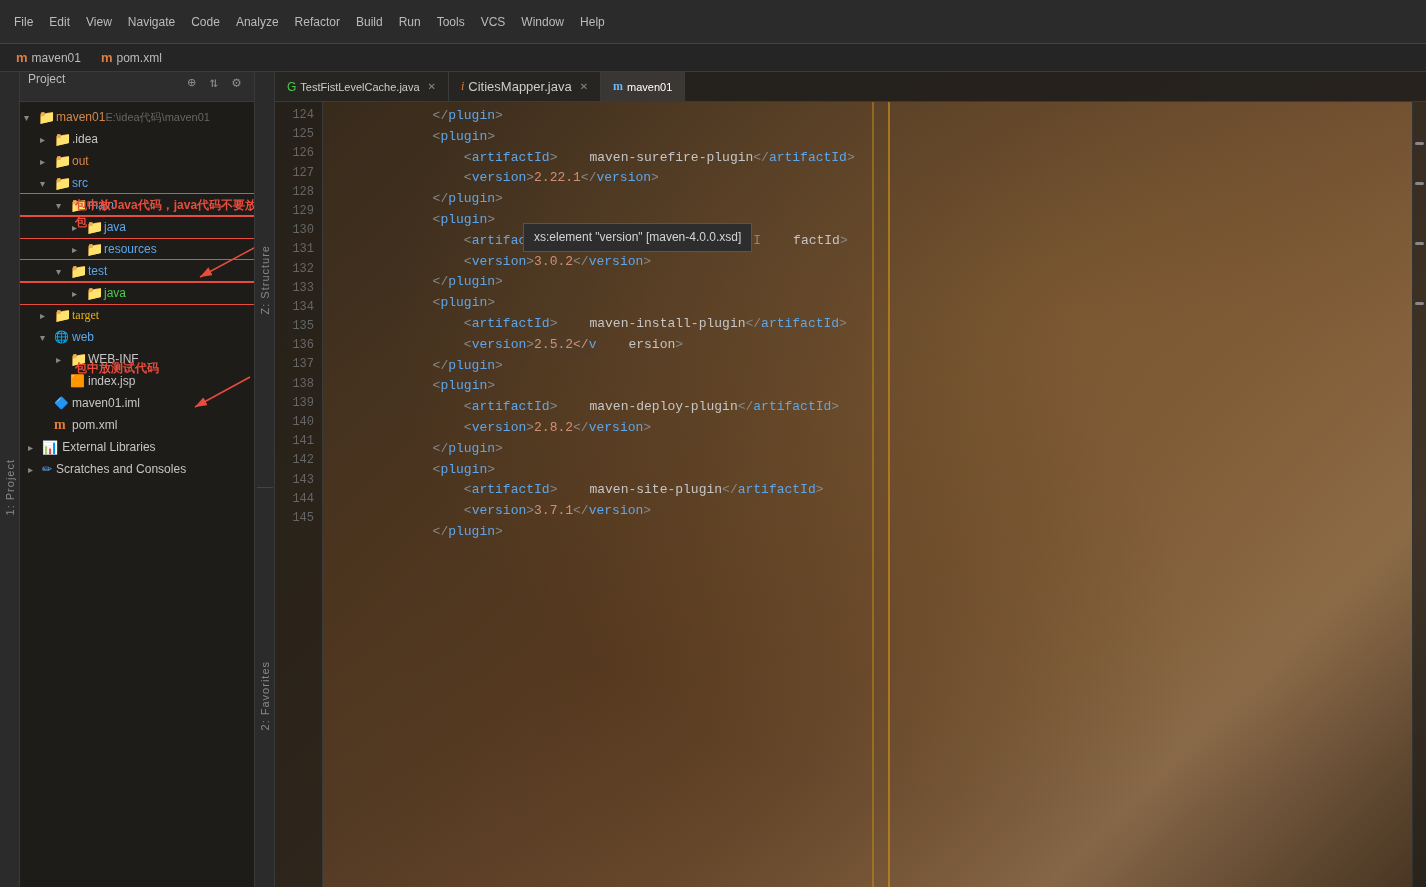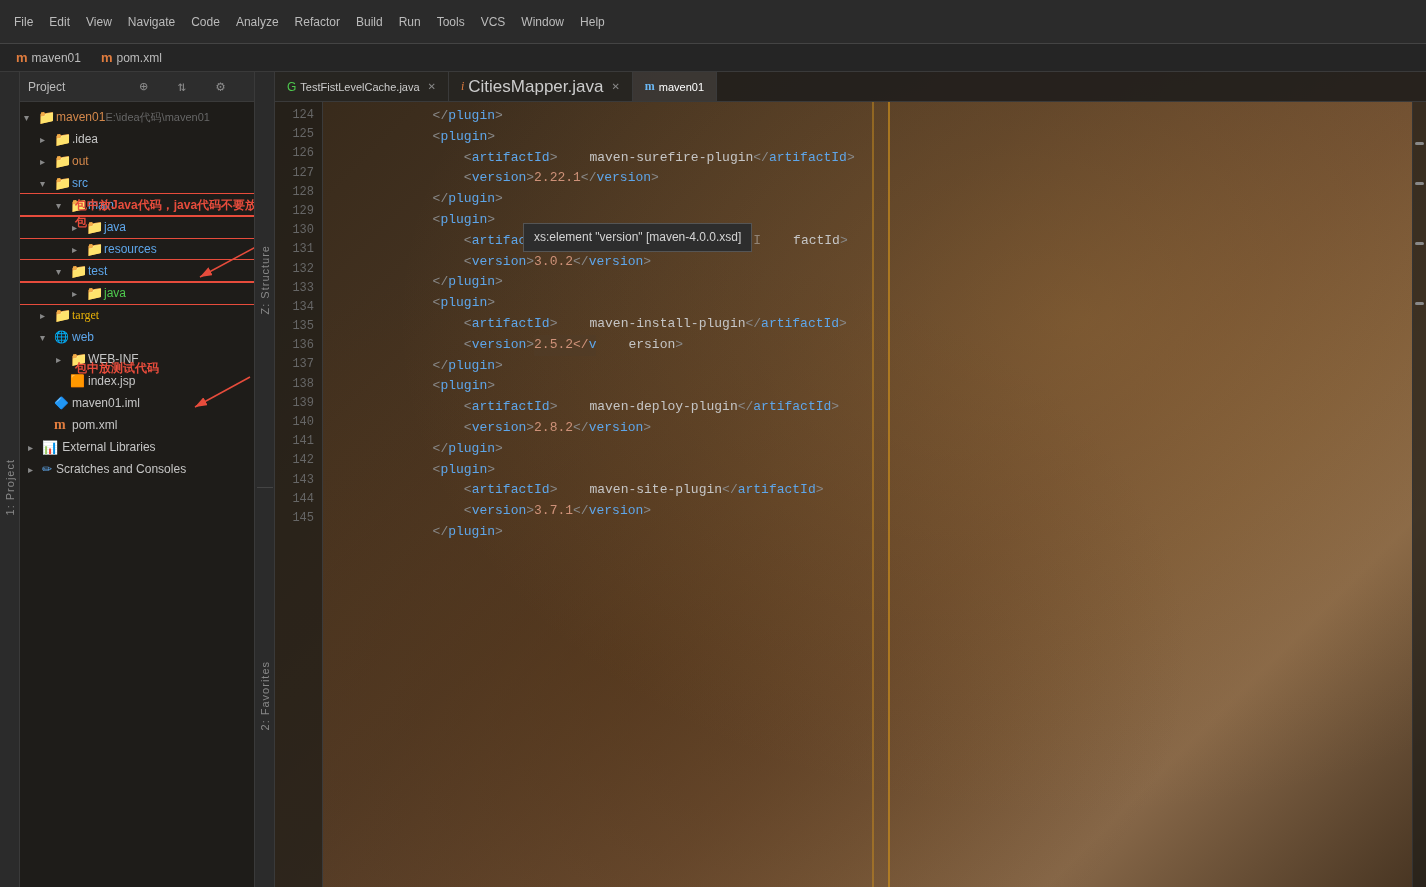--- a/index.html
+++ b/index.html
@@ -14,21 +14,21 @@
     .project-tab { display: flex; align-items: center; gap: 4px; padding: 2px 8px; color: #bbb; font-size: 12px; cursor: pointer; font-family: Arial, sans-serif; }
     .project-tab .maven-icon { color: #e07c3e; font-size: 14px; }
 
     
     #main { display: flex; height: calc(887px - 56px); }
 
     
     #sidebar { width: 275px; min-width: 275px; background: rgba(30,28,25,0.92); border-right: 1px solid #3a3a3a; display: flex; flex-direction: column; position: relative; overflow: hidden; }
 
     
-    #sidebar-header { display: flex; align-items: center; height: 30px; background: #2d2d2d; border-bottom: 1px solid #3a3a3a; padding: 0 8px; gap: 24px; }
+    #sidebar-header { display: flex; align-items: flex-start; height: 30px; background: #2d2d2d; border-bottom: 1px solid #3a3a3a; padding: 0 8px; gap: 8px; }
     #sidebar-header .title { font-size: 12px; color: #bbb; font-family: Arial, sans-serif; flex: 1; }
     .sidebar-icon-btn { color: #888; font-size: 14px; cursor: pointer; padding: 2px 3px; }
 
     
     #file-tree { flex: 1; overflow-y: auto; overflow-x: hidden; padding: 4px 0; }
     .tree-item { display: flex; align-items: center; height: 22px; padding-left: 0; cursor: pointer; white-space: nowrap; font-size: 12px; font-family: Arial, sans-serif; }
     .tree-arrow { display: inline-block; width: 14px; flex-shrink: 0; color: #888; font-size: 10px; }
     .tree-icon { display: inline-block; width: 18px; flex-shrink: 0; font-size: 14px; }
     .tree-label { color: #c5c5c5; }
     .tree-label.blue { color: #5ea6ea; }
@@ -281,21 +281,21 @@
     <div id="editor-bg-overlay"></div>
 
     <div id="editor-tabs">
       <div class="editor-tab" style="background:rgba(40,38,34,0.9);">
         <span class="tab-icon green">G</span>
         <span style="color:#ccc; font-size:11px;">TestFistLevelCache.java</span>
         <span class="close-btn">✕</span>
       </div>
       <div class="editor-tab" style="background:rgba(40,38,34,0.9);">
         <span class="tab-icon orange" style="font-family:serif; font-style:italic;">i</span>
-        <span style="color:#ccc; font-size:17px;">CitiesMapper.java</span>
+        <span style="color:#ccc; font-size:13px;">CitiesMapper.java</span>
         <span class="close-btn">✕</span>
       </div>
       <div class="editor-tab active">
         <span class="tab-icon blue" style="font-weight:bold; font-family:serif; color:#6bb8f5;">m</span>
         <span style="color:#fff; font-size:11px;">maven01</span>
       </div>
     </div>
 
     <div id="code-editor" style="position:relative; z-index:5; flex:1; display:flex; overflow:hidden;">
 

